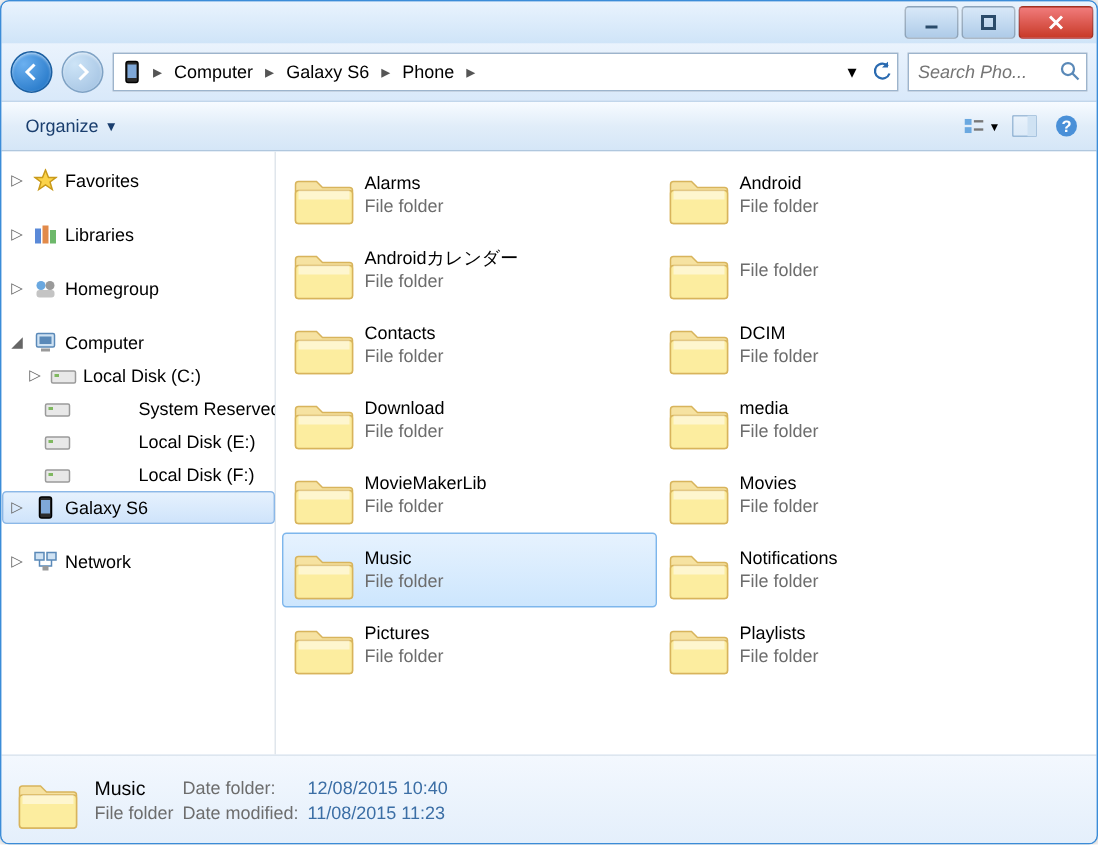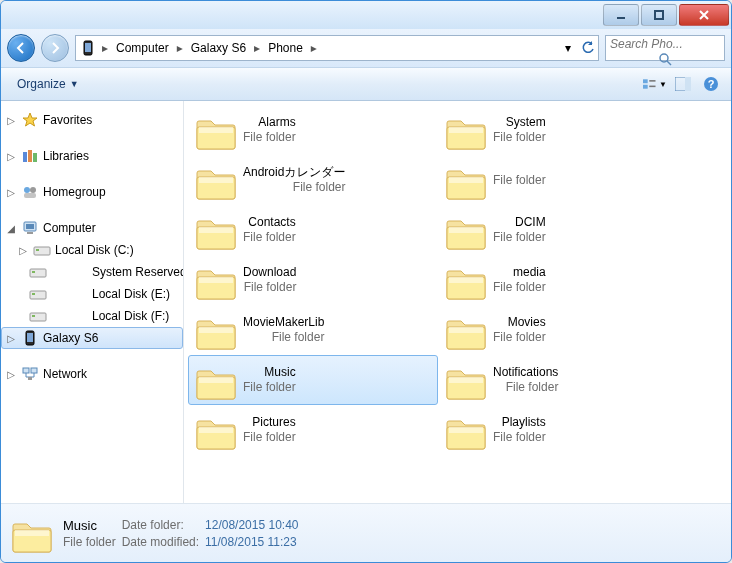--- a/index.html
+++ b/index.html
@@ -13,35 +13,35 @@
   .navbar{height:34px;background:linear-gradient(to bottom,#eaf3fd,#d9e9fa);display:flex;align-items:center;padding:2px 6px;gap:6px;}
   .navarrow{width:26px;height:26px;border-radius:50%;background:radial-gradient(circle at 30% 30%,#6bb0f0,#186dc0);display:flex;align-items:center;justify-content:center;border:1px solid #1c5fa0;box-shadow:inset 0 1px 2px rgba(255,255,255,0.6);}
   .navarrow.fwd{background:radial-gradient(circle at 30% 30%,#cde4f7,#9fbfe0);border-color:#7fa2c4;}
   .navarrow svg{width:14px;height:14px;}
   .addressbar{flex:1;height:24px;background:#fff;border:1px solid #9db4cc;display:flex;align-items:center;font-size:12px;}
   .crumb-icon{width:20px;height:20px;margin:0 2px;display:flex;align-items:center;justify-content:center;}
   .crumb{padding:2px 6px;color:#000;}
   .crumb-sep{color:#555;padding:0 2px;}
   .addr-tail{margin-left:auto;display:flex;align-items:center;}
   .addr-btn{width:20px;height:22px;display:flex;align-items:center;justify-content:center;}
-  .searchbox{width:110px;height:24px;background:#fff;border:1px solid #9db4cc;display:flex;align-items:center;padding:0 4px;flex-direction:column;}
+  .searchbox{width:110px;height:24px;background:#fff;border:1px solid #9db4cc;display:flex;align-items:center;padding:0 4px;}
   .searchbox input{border:none;outline:none;font-size:12px;width:100%;color:#555;font-style:italic;background:transparent;}
   .toolbar{height:32px;background:linear-gradient(to bottom,#f7fbff,#e1edf9 50%,#d5e6f7);border-top:1px solid #c1d6eb;border-bottom:1px solid #b0c7de;display:flex;align-items:center;padding:0 8px;}
   .organize{padding:4px 8px;color:#1a3e6e;display:flex;align-items:center;gap:4px;}
   .tool-spacer{flex:1;}
   .tool-icon{width:24px;height:24px;display:flex;align-items:center;justify-content:center;margin-left:4px;}
   .body{flex:1;display:flex;background:#fff;min-height:0;}
   .sidebar{width:182px;border-right:1px solid #e0e6ec;padding:8px 0;overflow:auto;}
   .tree-item{display:flex;align-items:center;padding:3px 4px;gap:4px;white-space:nowrap;}
   .tree-item .arrow{width:12px;text-align:center;color:#666;font-size:10px;}
   .tree-item .ticon{width:18px;height:16px;display:flex;align-items:center;justify-content:center;}
   .tree-item.selected{background:linear-gradient(to bottom,#e6f1fd,#cfe4fb);border:1px solid #8bb8e8;border-radius:3px;padding:2px 3px;}
   .tree-spacer{height:14px;}
   .tree-caption{font-weight:normal;}
-  .content{flex:1;overflow:auto;padding:4px;text-align:right;}
+  .content{flex:1;overflow:auto;padding:4px;}
   .folders{display:flex;flex-wrap:wrap;align-content:flex-start;}
   .folder{width:250px;height:50px;display:flex;align-items:center;padding:4px 6px;box-sizing:border-box;border:1px solid transparent;border-radius:3px;}
   .folder.selected{background:linear-gradient(to bottom,#e6f2fe,#cde6fd);border:1px solid #7db6ec;}
   .ficon{width:42px;height:42px;margin-right:6px;flex-shrink:0;}
   .fname{font-size:12px;color:#000;line-height:15px;}
   .ftype{font-size:12px;color:#6d6d6d;line-height:15px;}
   .details{height:50px;border-top:1px solid #dde6ef;background:linear-gradient(to bottom,#f3f8fe,#e4effb);display:flex;align-items:center;padding:4px 10px;gap:10px;}
   .details .bigicon{width:42px;height:42px;}
   .details .lbl{color:#6d6d6d;}
   .details .val{color:#3b6ea5;}
@@ -293,21 +293,21 @@
             <div>
               <div class="fname">Alarms</div>
               <div class="ftype">File folder</div>
             </div>
           </div>
           <div class="folder">
             <svg class="ficon" viewBox="0 0 42 42">
               <use href="#folder-glyph"></use>
             </svg>
             <div>
-              <div class="fname">System</div>
+              <div class="fname">Android</div>
               <div class="ftype">File folder</div>
             </div>
           </div>
           <div class="folder">
             <svg class="ficon" viewBox="0 0 42 42">
               <use href="#folder-glyph"></use>
             </svg>
             <div>
               <div class="fname">Androidカレンダー</div>
               <div class="ftype">File folder</div>

